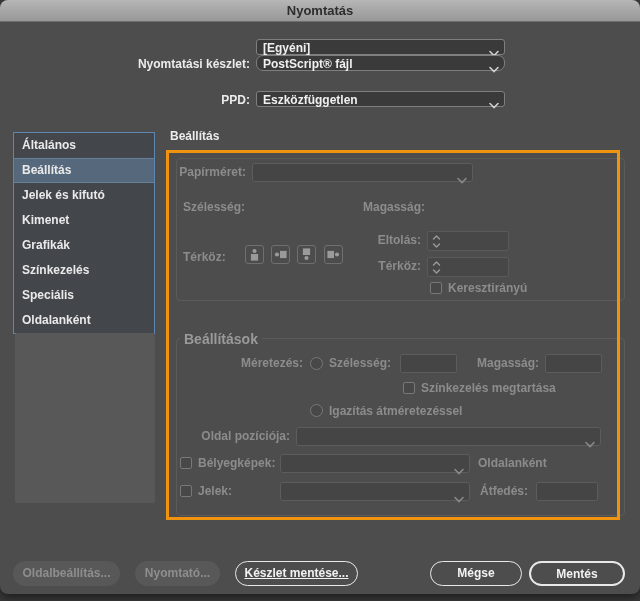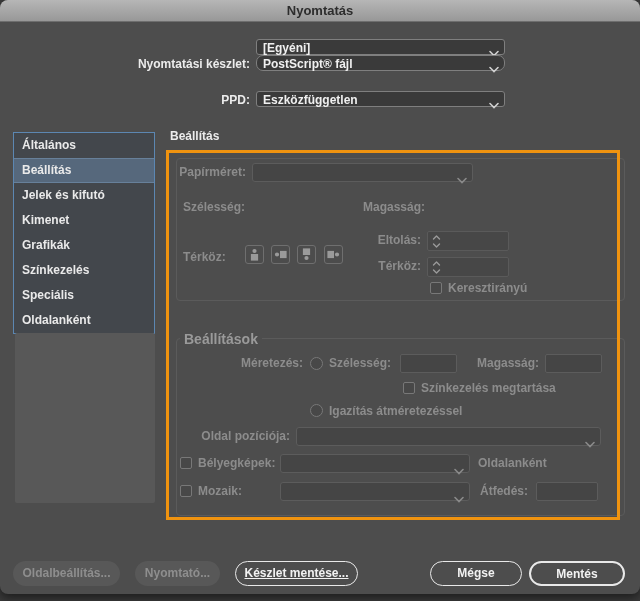--- a/index.html
+++ b/index.html
@@ -164,21 +164,21 @@
   <div class="abs dlbl" style="left:198px; top:456px;">Bélyegképek:</div>
   <div class="ddd" style="left:280px; top:454px; width:190px;">
     <span></span>
     <span class="chev"><svg width="10" height="7" viewBox="0 0 10 7">
           <path d="M1 1.5l4 4 4-4" stroke="#8a8a8a" stroke-width="1.6" fill="none" stroke-linecap="round"></path>
         </svg></span>
   </div>
   <div class="abs dlbl" style="left:478px; top:456px;">Oldalanként</div>
 
   <div class="chk" style="left:180px; top:485px;"></div>
-  <div class="abs dlbl" style="left:198px; top:484px;">Mozaik:</div>
+  <div class="abs dlbl" style="left:198px; top:484px;">Jelek:</div>
   <div class="ddd" style="left:280px; top:482px; width:190px;">
     <span></span>
     <span class="chev"><svg width="10" height="7" viewBox="0 0 10 7">
           <path d="M1 1.5l4 4 4-4" stroke="#8a8a8a" stroke-width="1.6" fill="none" stroke-linecap="round"></path>
         </svg></span>
   </div>
   <div class="abs dlbl" style="left:480px; top:484px;">Átfedés:</div>
   <div class="inp" style="left:536px; top:482px; width:62px; height:19px;"><span class="dlbl"></span></div>
 
   <div class="orange"></div>

